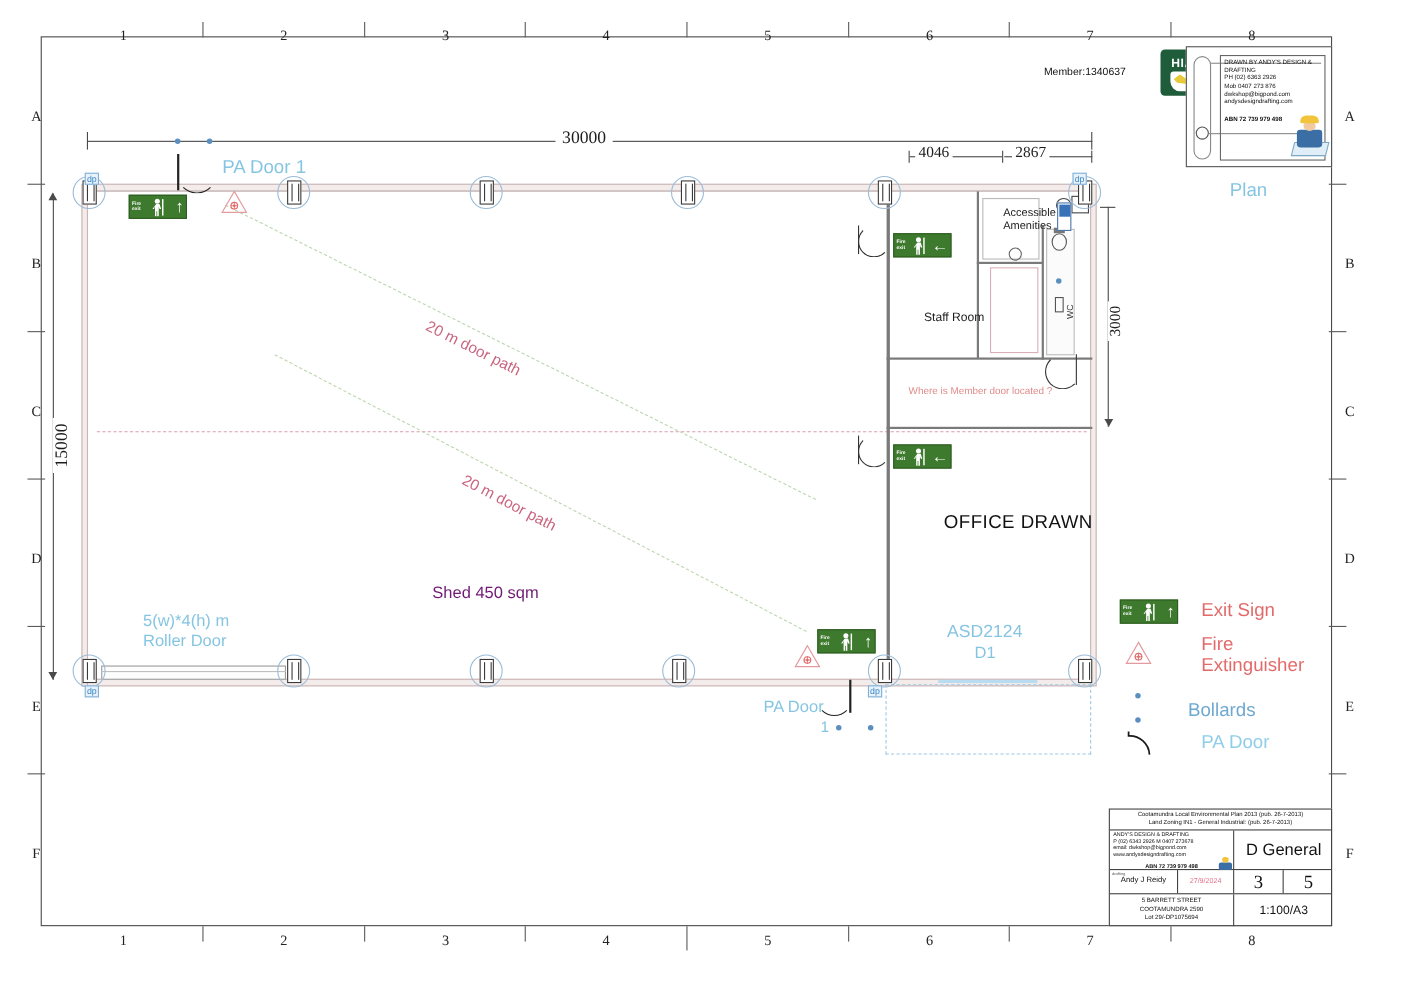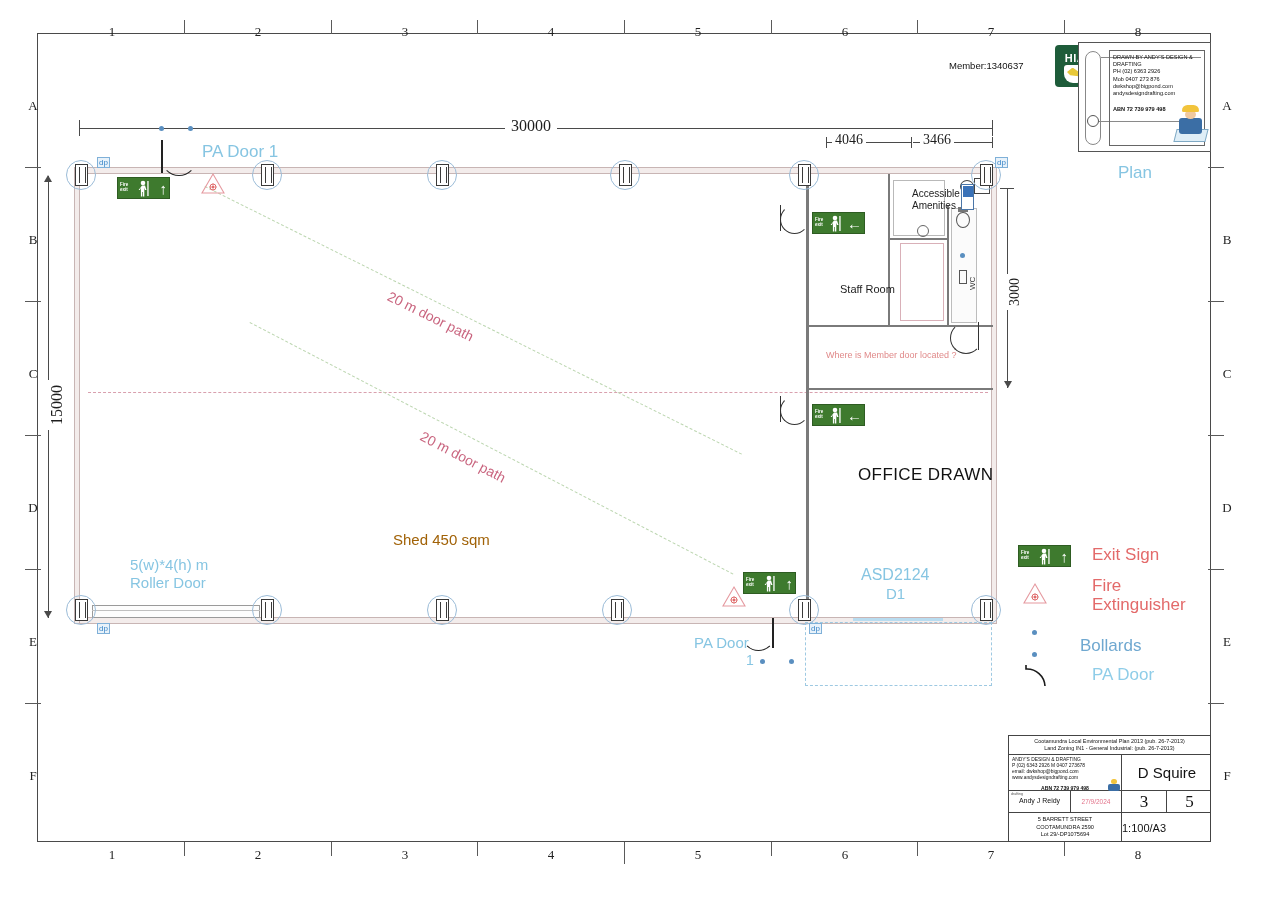--- a/index.html
+++ b/index.html
@@ -90,21 +90,21 @@
     content:"";position:absolute;left:3px;top:2px;width:5px;height:16px;
     border-left:1px solid #3a3a3a;border-right:1px solid #3a3a3a;
   }
   .jambcircle{
     position:absolute;width:30px;height:30px;border:0.9px solid #9bbcd8;
     border-radius:50%;box-sizing:border-box;
   }
   .dp-tag{
     position:absolute;font-size:8px;color:#3a86c8;
     border:0.8px solid #7fb0d8;background:#e8f2fa;padding:0 1px;
-    font-family:"Liberation Sans", sans-serif;line-height:9px;margin-left:20px;
+    font-family:"Liberation Sans", sans-serif;line-height:9px;
   }
 
   
   .swing{position:absolute;border:1.3px solid #222;border-radius:50%;}
 
   
   .lbl{position:absolute;white-space:nowrap;}
   .lbl-blue{color:#86c5e2;font-size:16px;}
   .lbl-red{color:#e08a8a;font-size:8.5px;}
   .lbl-dark{color:#1d1d1d;font-size:14px;}
@@ -204,21 +204,21 @@
     display:flex;align-items:center;justify-content:center;}
   #tb-num2{position:absolute;left:158px;top:0;width:45px;height:100%;
     display:flex;align-items:center;justify-content:center;}
   #tb-num1 span,#tb-num2 span{font-size:17px;color:#111;font-family:"Liberation Serif", serif;}
   #tb-row4{position:absolute;left:0;top:77px;width:100%;height:29px;}
   #tb-addr{position:absolute;left:0;top:0;width:113px;height:100%;
     border-right:1px solid #444;box-sizing:border-box;
     display:flex;flex-direction:column;align-items:center;justify-content:center;}
   .tb-addr-l{font-size:5.6px;line-height:7.4px;color:#111;white-space:nowrap;}
   #tb-scale{position:absolute;left:113px;top:0;width:90px;height:100%;
-    display:flex;align-items:center;}
+    display:flex;align-items:center;justify-content:center;}
   #tb-scale span{font-size:11px;color:#111;}
   #tb-stamp{position:absolute;left:98px;top:24px;width:14px;height:14px;}
   #tb-stamp .s-b{position:absolute;left:1px;top:5px;width:12px;height:7px;background:#3b6ea5;border-radius:2px;}
   #tb-stamp .s-h{position:absolute;left:4px;top:0px;width:6px;height:5px;background:#f2c43c;border-radius:3px;}
 </style>
 </head>
 <body>
 
 <div class="stage">
 
@@ -318,21 +318,21 @@
 
   <div class="abs dimline" style="left:80px;top:128px;width:913px;"></div>
   <div class="abs dimtick" style="left:79px;top:120px;width:1px;height:16px;background:#4a4a4a;"></div>
   <div class="abs dimtick" style="left:992px;top:120px;width:1px;height:16px;background:#4a4a4a;"></div>
   <div class="abs lbl-dim" style="left:505px;top:117px;background:#fff;padding:0 6px;">30000</div>
 
   <div class="abs dimline" style="left:827px;top:142px;width:84px;"></div>
   <div class="abs lbl-dim-sm" style="left:832px;top:132px;background:#fff;padding:0 3px;">4046</div>
 
   <div class="abs dimline" style="left:913px;top:142px;width:80px;"></div>
-  <div class="abs lbl-dim-sm" style="left:920px;top:132px;background:#fff;padding:0 3px;">3466</div>
+  <div class="abs lbl-dim-sm" style="left:920px;top:132px;background:#fff;padding:0 3px;">2867</div>
   <div class="abs dimtick" style="left:826px;top:137px;width:1px;height:11px;background:#4a4a4a;"></div>
   <div class="abs dimtick" style="left:911px;top:137px;width:1px;height:11px;background:#4a4a4a;"></div>
   <div class="abs dimtick" style="left:992px;top:137px;width:1px;height:11px;background:#4a4a4a;"></div>
 
   <div class="abs dimline-v" style="left:48px;top:176px;height:442px;"></div>
   <div class="abs" style="left:44px;top:175px;width:0;height:0;border-left:4px solid transparent;border-right:4px solid transparent;border-bottom:7px solid #4a4a4a;"></div>
   <div class="abs" style="left:44px;top:611px;width:0;height:0;border-left:4px solid transparent;border-right:4px solid transparent;border-top:7px solid #4a4a4a;"></div>
   <div class="abs lbl-dim vert-text" style="left:48px;top:430px;background:#fff;padding:0 5px;">15000</div>
 
   <div class="abs dimline-v" style="left:1007px;top:188px;height:200px;"></div>
@@ -376,21 +376,21 @@
   <div class="abs" style="left:974px;top:178px;width:16px;height:16px;border:1px solid #444;box-sizing:border-box;"></div>
 
   <div class="abs lbl vert-text" style="left:968px;top:290px;font-size:8px;color:#333;">WC</div>
 
   <div class="abs lbl lbl-dark" style="left:840px;top:283px;font-size:11px;">Staff Room</div>
   <div class="abs lbl" style="left:912px;top:188px;font-size:10px;color:#222;line-height:12px;white-space:pre-line;">Accessible
 Amenities</div>
   <div class="abs lbl" style="left:858px;top:465px;font-size:17px;color:#111;letter-spacing:0.4px;">OFFICE DRAWN</div>
   <div class="abs lbl lbl-red" style="left:826px;top:350px;font-size:9px;">Where is Member door located ?</div>
 
-  <div class="abs lbl" style="left:393px;top:531px;font-size:15px;color:#a16207;">Shed 450 sqm</div>
+  <div class="abs lbl" style="left:393px;top:531px;font-size:15px;color:#701a75;">Shed 450 sqm</div>
 
   <div class="abs lbl lbl-blue" style="left:861px;top:566px;font-size:16px;">ASD2124</div>
   <div class="abs lbl lbl-blue" style="left:886px;top:585px;font-size:15px;">D1</div>
 
   <div class="abs" style="left:805px;top:622px;width:187px;height:64px;border:1.2px dashed #9ec9e2;box-sizing:border-box;"></div>
   <div class="abs" style="left:853px;top:618px;width:90px;height:3px;background:#b9dcf0;"></div>
 
   <div class="abs" style="left:92px;top:605px;width:168px;height:13px;border:1px solid #9a9a9a;background:#fdfdfd;box-sizing:border-box;"></div>
   <div class="abs" style="left:92px;top:610px;width:168px;height:1px;background:#c0c0c0;"></div>
   <div class="abs lbl lbl-blue" style="left:130px;top:556px;font-size:15px;">5(w)*4(h) m</div>
@@ -591,21 +591,21 @@
         <div class="tb-f">P (02) 6343 2926 M 0407 273678</div>
         <div class="tb-f">email: dwkshop@bigpond.com</div>
         <div class="tb-f">www.andysdesigndrafting.com</div>
         <div class="tb-fabn">ABN 72 739 979 498</div>
         <div id="tb-stamp">
           <div class="s-b"></div>
           <div class="s-h"></div>
         </div>
       </div>
       <div id="tb-client">
-        <span>D Squire</span>
+        <span>D General</span>
       </div>
     </div>
 
     <div id="tb-row3">
       <div id="tb-sig">
         <div class="tb-sig-cap">drafting</div>
         <div class="tb-sig-nm">Andy J Reidy</div>
       </div>
       <div id="tb-date">
         <span>27/9/2024</span>

